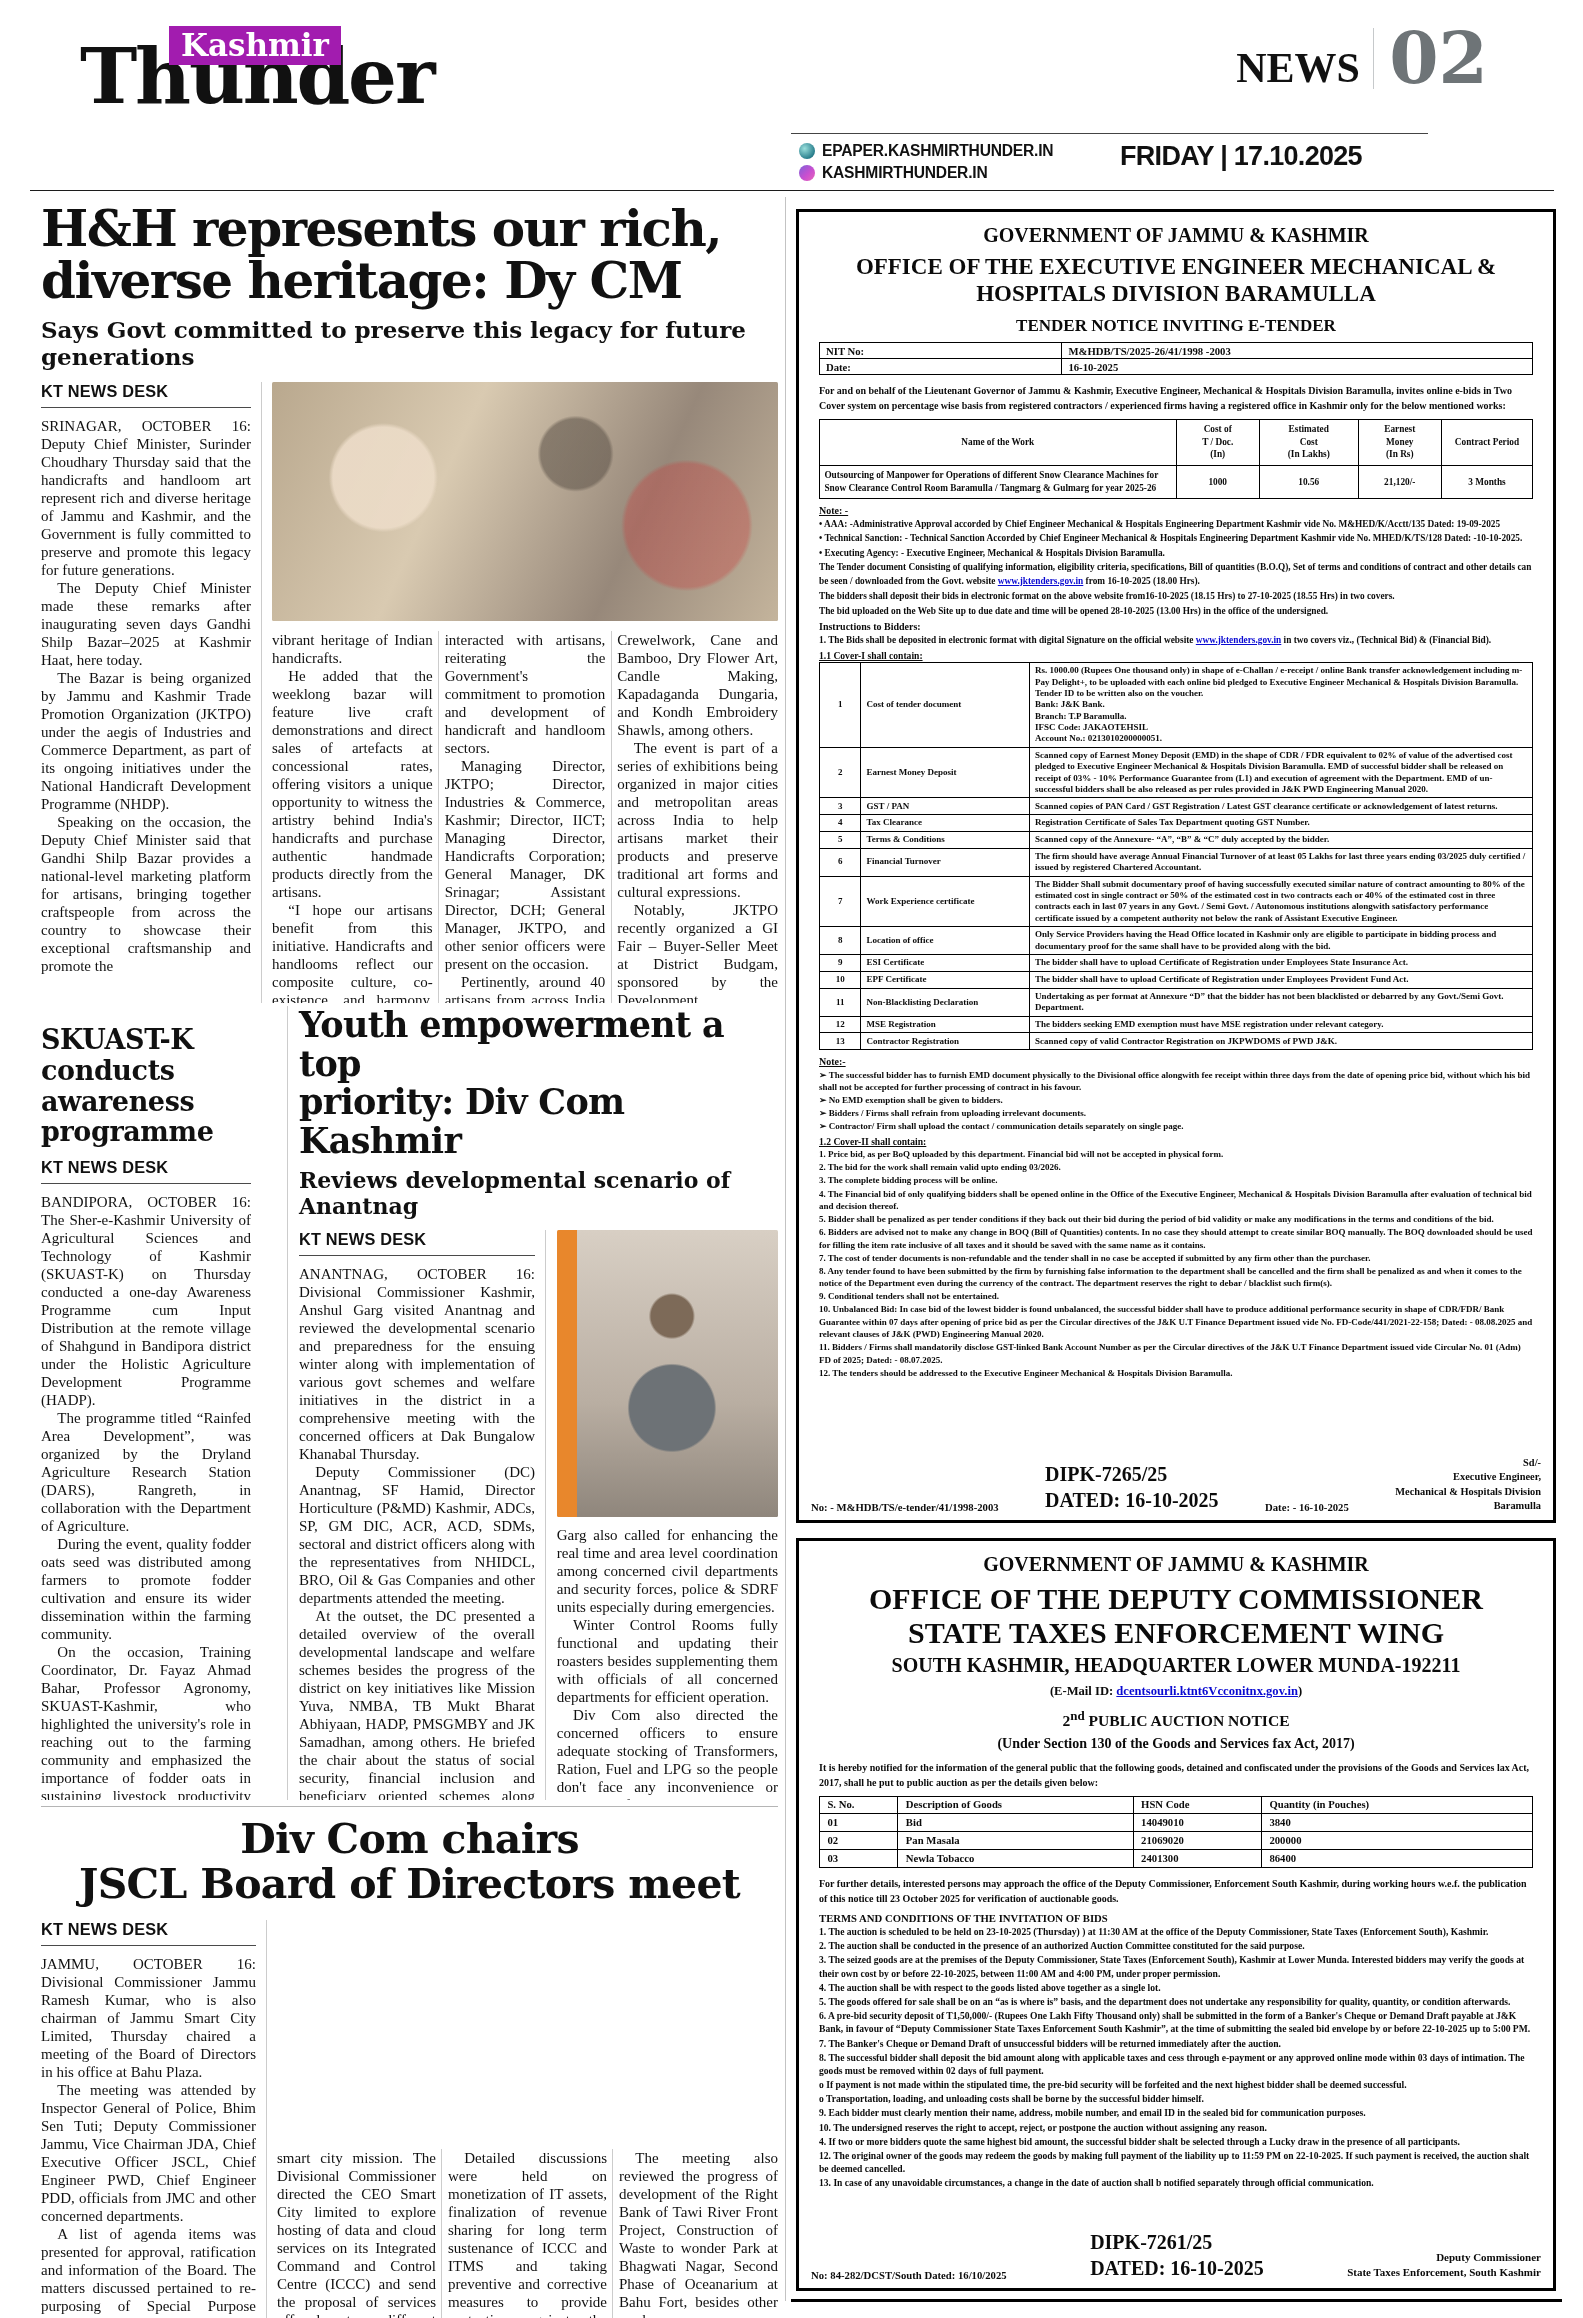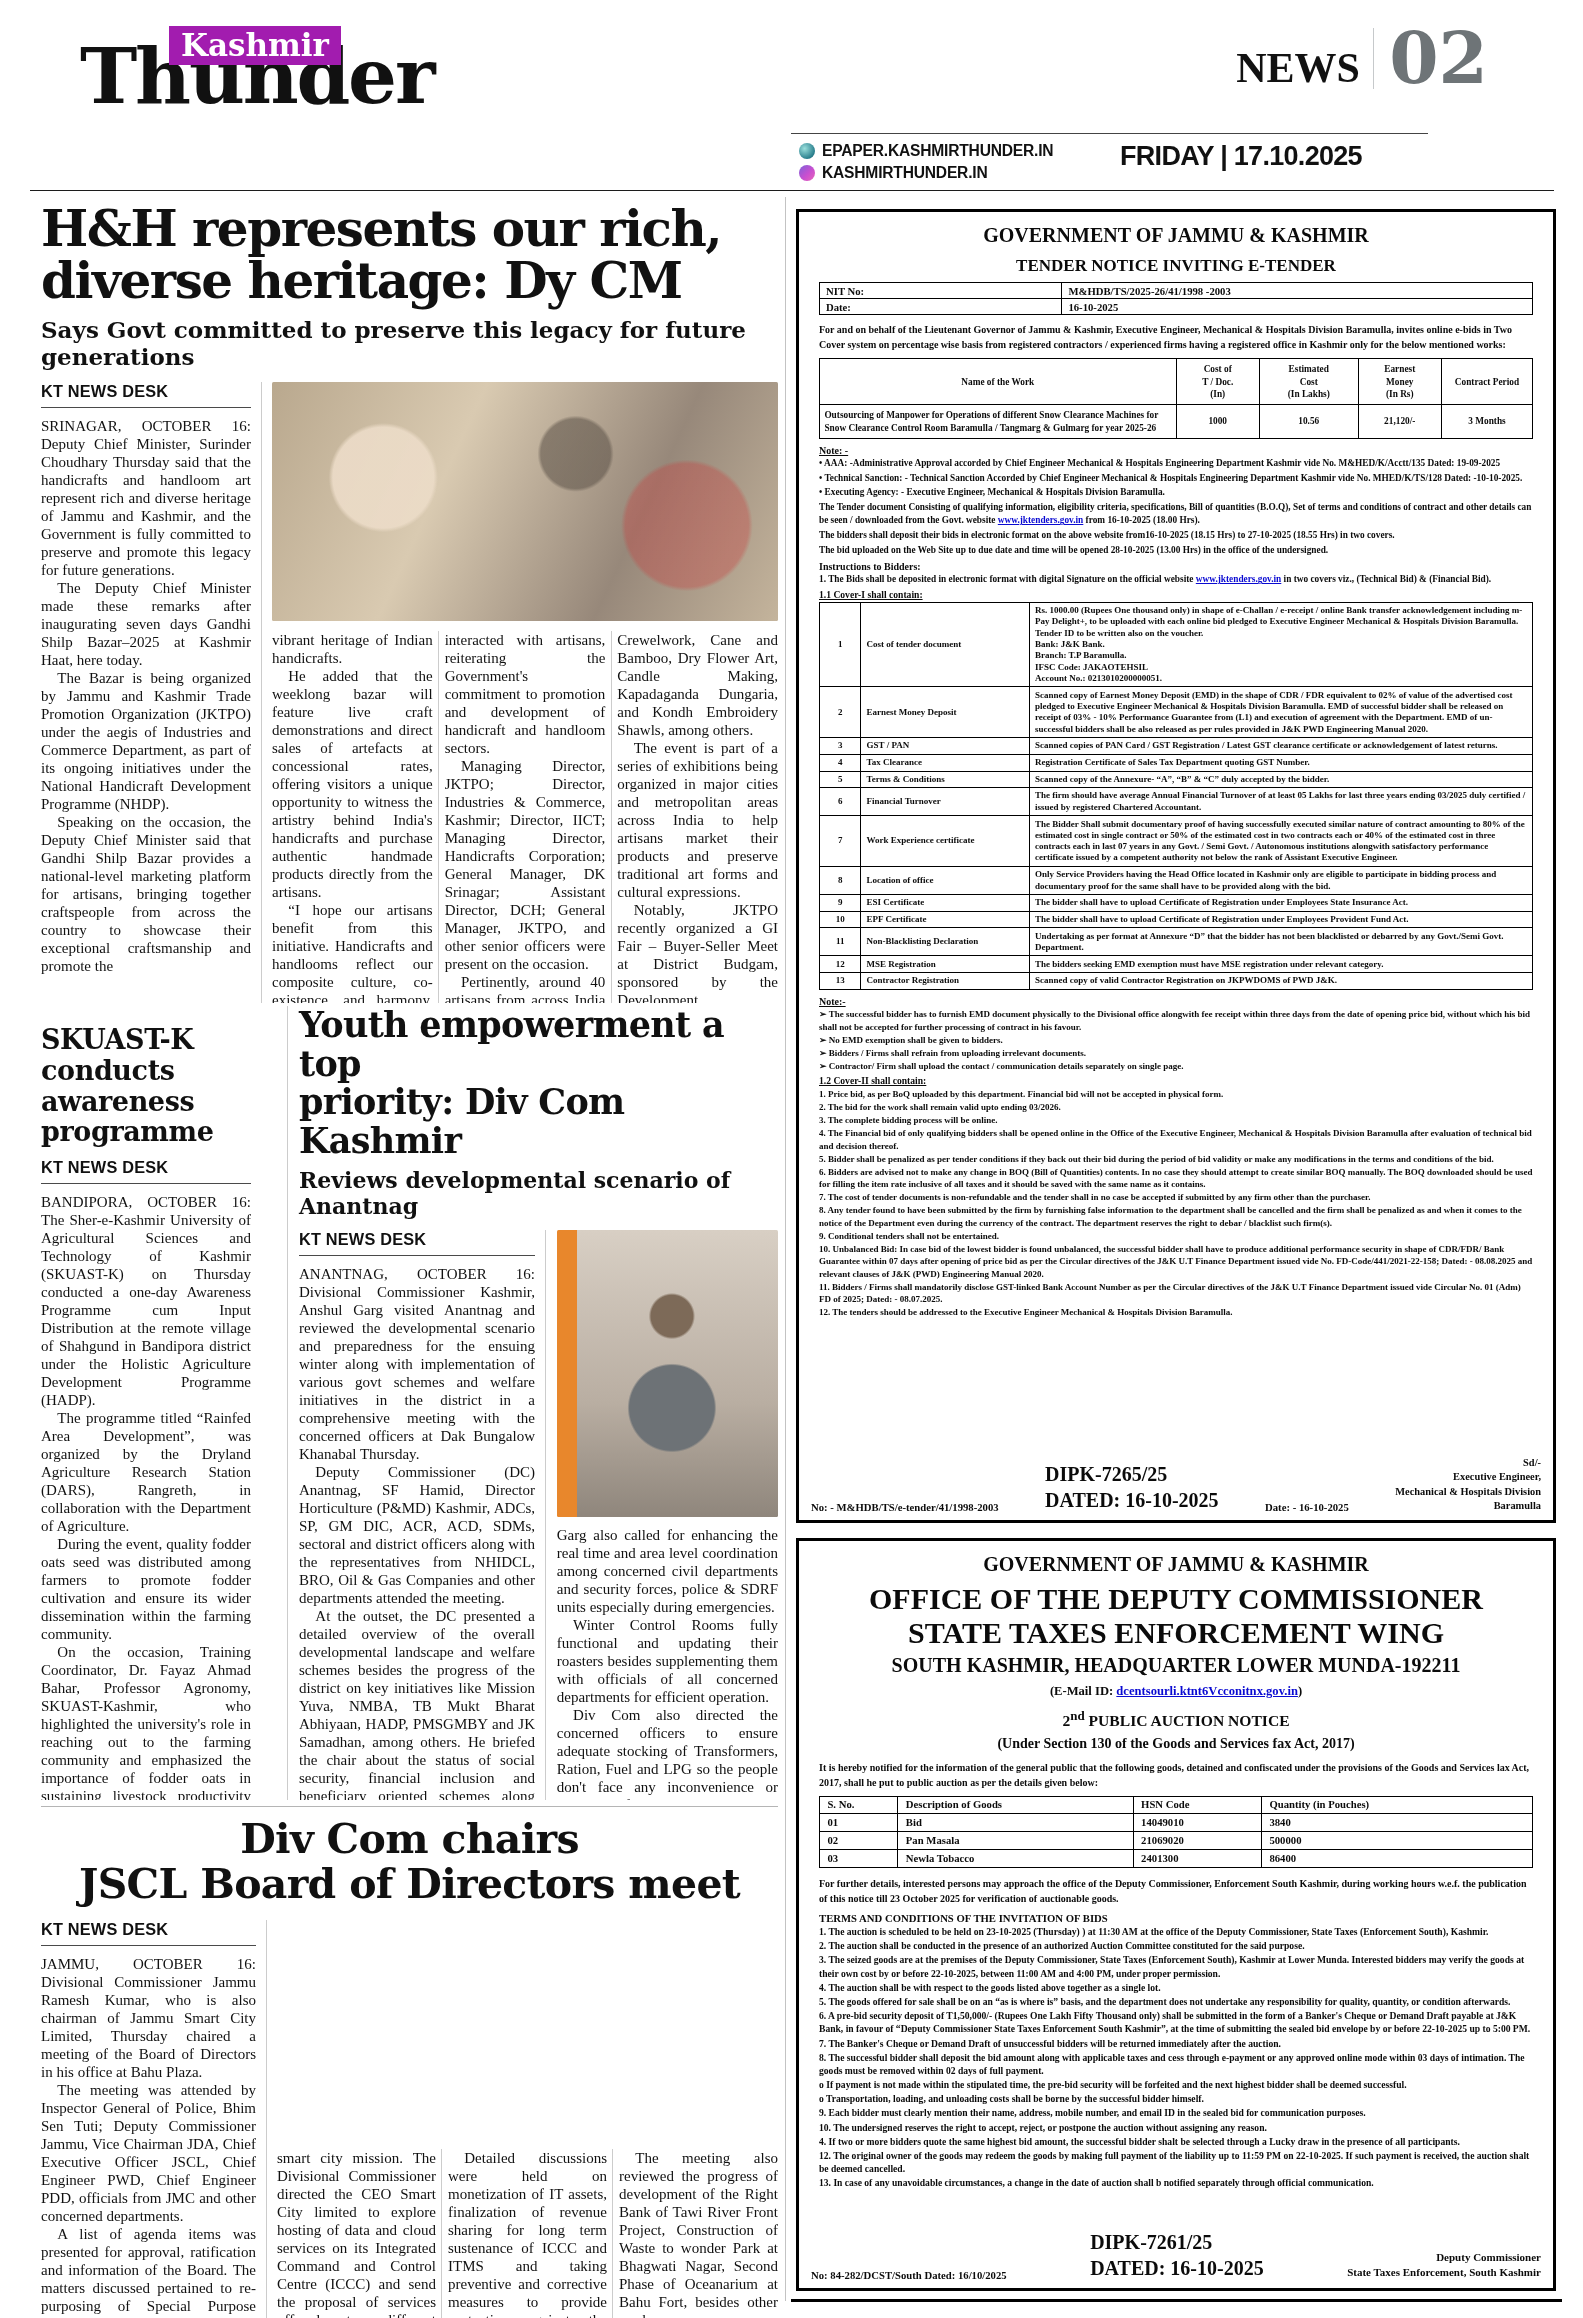--- a/index.html
+++ b/index.html
@@ -247,20 +247,21 @@
           </div>
       </div>
     </div>
   </div>
 </div>
 
 <div class="rh">
 
   <div class="notice n1">
     <div class="n-govt">GOVERNMENT OF JAMMU &amp; KASHMIR</div>
+    <div class="n-office">OFFICE OF THE EXECUTIVE ENGINEER MECHANICAL &amp; HOSPITALS DIVISION BARAMULLA</div>
     <div class="n-title">TENDER NOTICE INVITING E-TENDER</div>
     <table class="nit-table">
       <colgroup>
           <col style="width:34%">
           <col>
         </colgroup>
       <tbody>
           <tr>
             <td>NIT No:</td>
             <td>M&amp;HDB/TS/2025-26/41/1998 -2003</td>
@@ -461,21 +462,21 @@
           <tr>
             <td>01</td>
             <td>Bid</td>
             <td>14049010</td>
             <td>3840</td>
           </tr>
           <tr>
             <td>02</td>
             <td>Pan Masala</td>
             <td>21069020</td>
-            <td>500000</td>
+            <td>200000</td>
           </tr>
           <tr>
             <td>03</td>
             <td>Newla Tobacco</td>
             <td>2401300</td>
             <td>86400</td>
           </tr>
         </tbody>
     </table>
     <p class="n-intro">For further details, interested persons may approach the office of the Deputy Commissioner, Enforcement South Kashmir, during working hours w.e.f. the publication of this notice till 23 October 2025 for verification of auctionable goods.</p>

